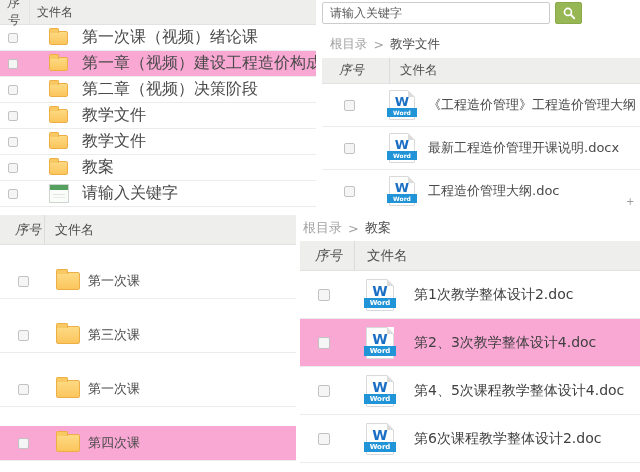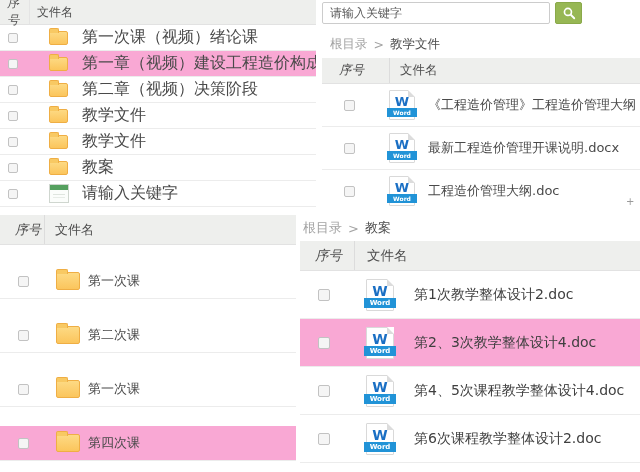--- a/index.html
+++ b/index.html
@@ -231,21 +231,21 @@
         <span class="icon-slot">
           <span class="folder-icon"></span>
         </span>
         <span class="fname">第一次课</span>
       </div>
       <div class="trow">
         <span class="checkbox"></span>
         <span class="icon-slot">
           <span class="folder-icon"></span>
         </span>
-        <span class="fname">第二次课</span>
+        <span class="fname">第三次课</span>
       </div>
       <div class="trow">
         <span class="checkbox"></span>
         <span class="icon-slot">
           <span class="folder-icon"></span>
         </span>
         <span class="fname">第一次课</span>
       </div>
       <div class="trow hl">
         <span class="checkbox"></span>

